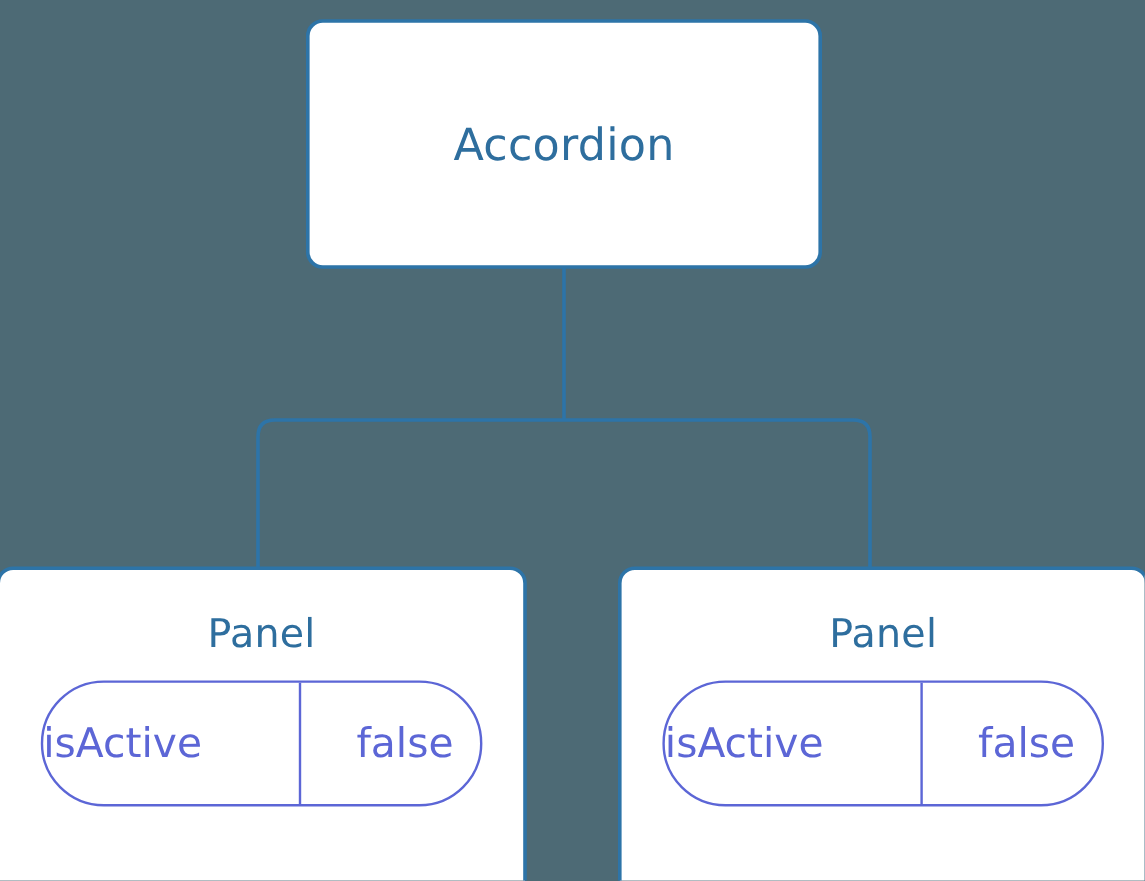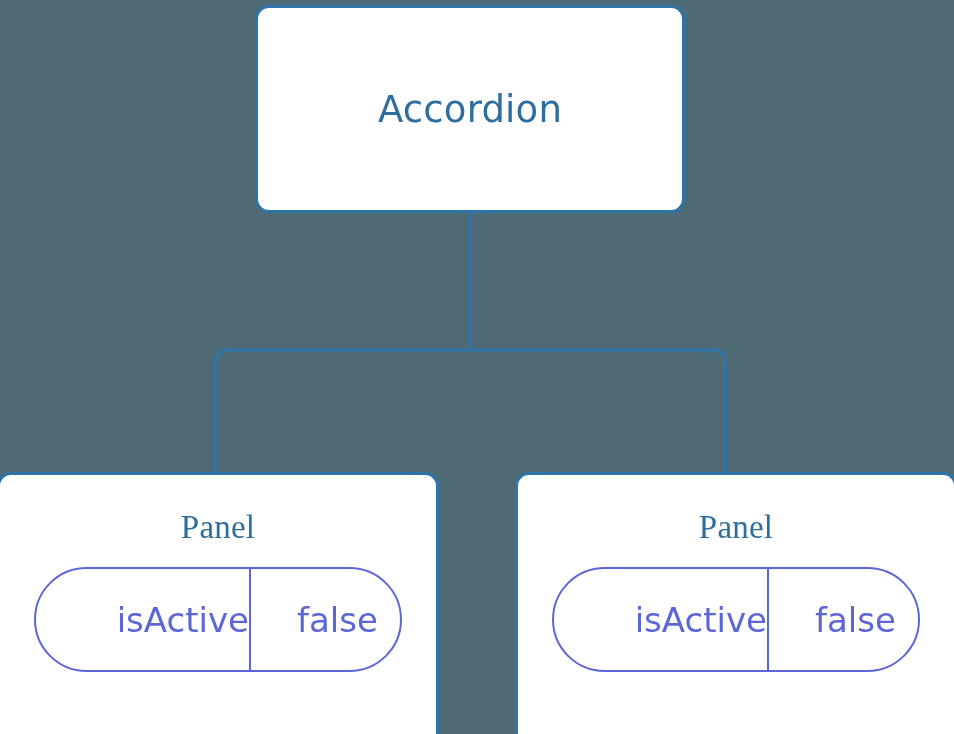--- a/index.html
+++ b/index.html
@@ -30,21 +30,21 @@
   .node {
     position: absolute;
     background: #ffffff;
     border: 3px solid #2d74a8;
     border-radius: 14px;
     box-sizing: border-box;
     z-index: 2;
   }
   .node-accordion {
     left: 255px;
-    top: 5px;
+    top: 16px;
     width: 430px;
     height: 208px;
     display: flex;
     align-items: center;
     justify-content: center;
   }
   .node-panel {
     width: 442px;
     height: 275px;
     padding-top: 36px;
@@ -59,40 +59,39 @@
     color: #2e6e9e;
     font-size: 37px;
     font-weight: 400;
     letter-spacing: 0.2px;
     line-height: 1;
     white-space: nowrap;
   }
   .node-panel .node-title {
     font-size: 33px;
     margin-bottom: 23px;
-    font-family: Liberation Serif, serif;
   }
 
   
   .state-pill {
     position: relative;
     width: 368px;
     height: 105px;
     border: 2px solid #5c66d6;
     border-radius: 53px;
     box-sizing: border-box;
     display: flex;
     align-items: stretch;
     background: transparent;
   }
   .pill-key {
     width: 215px;
     display: flex;
     align-items: center;
-    justify-content: flex-end;
+    justify-content: flex-start;
     border-right: 2px solid #5c66d6;
     box-sizing: border-box;
   }
   .pill-value {
     flex: 1;
     display: flex;
     align-items: center;
     justify-content: center;
     margin-left: 24px;
   }

